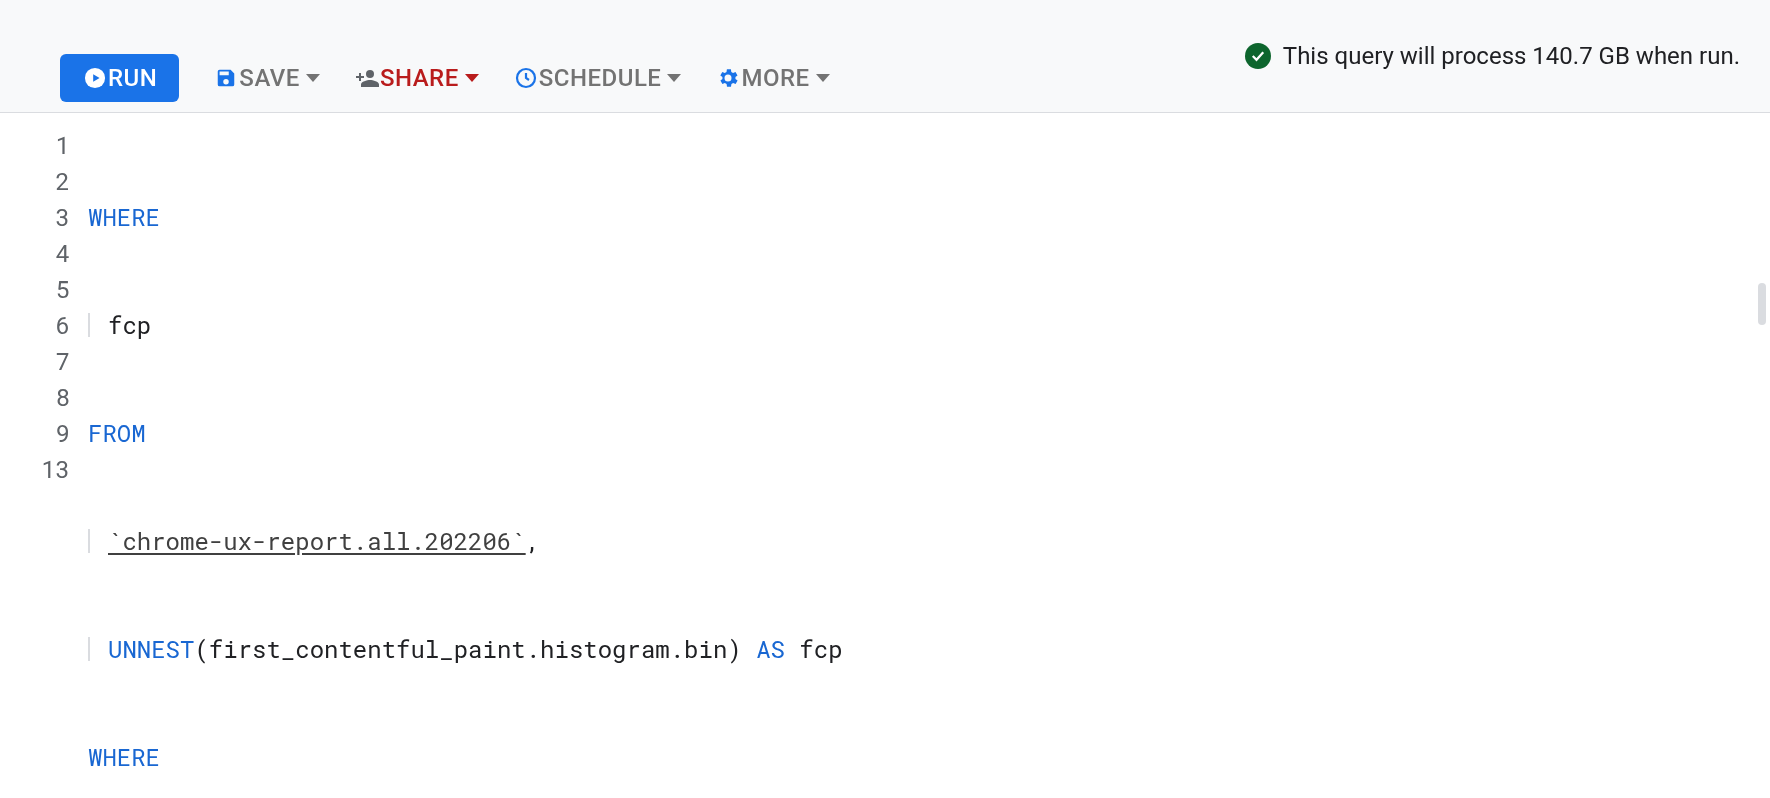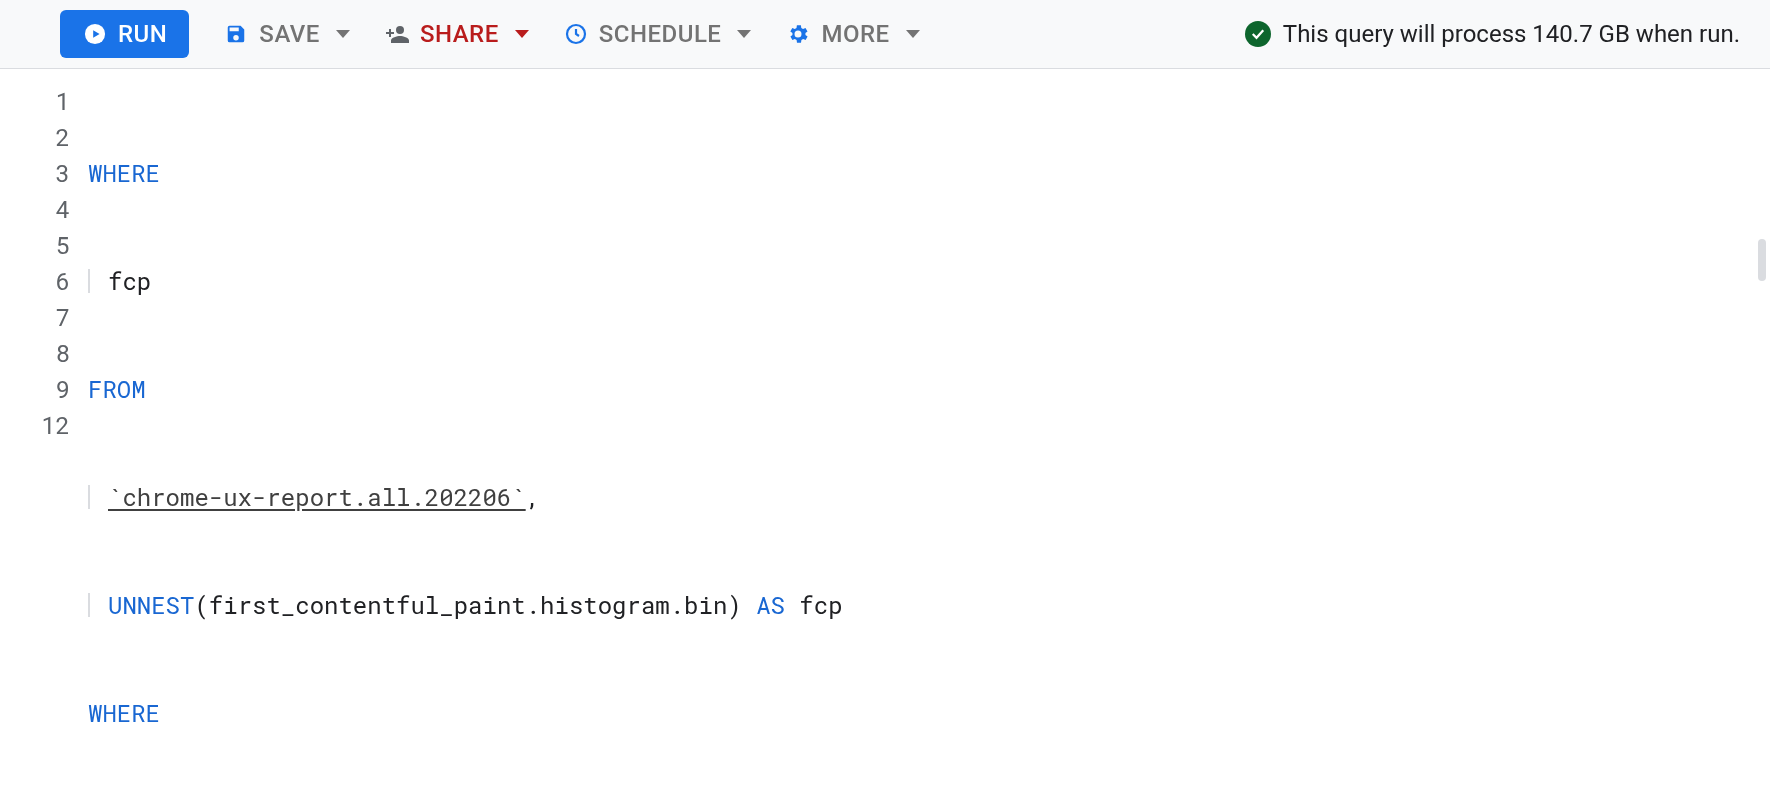--- a/index.html
+++ b/index.html
@@ -6,21 +6,21 @@
   html, body { width: 1770px; height: 798px; font-family: "Google Sans", Roboto, Arial, sans-serif; color: #202124; background: #fff; overflow: hidden; }
 
   
   .toolbar {
     display: flex; align-items: center; gap: 34px;
     padding: 10px 30px 10px 60px;
     border-bottom: 1px solid #dadce0;
     background: #f8f9fa;
     font-size: 24px;
   }
-  .tb-btn { display: inline-flex; align-items: center; gap: 10px; cursor: pointer; font-weight: 500; letter-spacing: .5px; }
+  .tb-btn { display: inline-flex; align-items: center; cursor: pointer; font-weight: 500; letter-spacing: .5px; margin-top: 44px; }
   .tb-btn.run {
     background: #1a73e8; color: #fff;
     padding: 10px 22px; border-radius: 6px;
   }
   .tb-btn.blue { color: #737373; }
   .tb-btn.grey { color: #b91c1c; }
   .caret { width: 0; height: 0; border-left: 7px solid transparent; border-right: 7px solid transparent; border-top: 8px solid currentColor; margin-left: 6px; }
   .ico { display:inline-flex; align-items:center; justify-content:center; width:26px; height:26px; }
   .spacer { flex: 1; }
   .validation { display:flex; align-items:center; gap:12px; color:#202124; }
@@ -115,21 +115,21 @@
     <div class="gutter">
       <div>1</div>
       <div>2</div>
       <div>3</div>
       <div>4</div>
       <div>5</div>
       <div>6</div>
       <div>7</div>
       <div>8</div>
       <div>9</div>
-      <div>12</div>
+      <div>13</div>
     </div>
     <div class="code">
       <div class="row"><span class="kw">WHERE</span></div>
       <div class="row"><span class="guide"></span><span class="ident">fcp</span></div>
       <div class="row"><span class="kw">FROM</span></div>
       <div class="row"><span class="guide"></span><span class="link under">`chrome-ux-report.all.202206`</span><span class="ident">,</span></div>
       <div class="row"><span class="guide"></span><span class="kw">UNNEST</span><span class="ident">(</span><span class="ident">first_contentful_paint.histogram.bin</span><span class="ident">)</span> <span class="kw">AS</span> <span class="ident">fcp</span></div>
       <div class="row"><span class="kw">WHERE</span></div>
       
       

